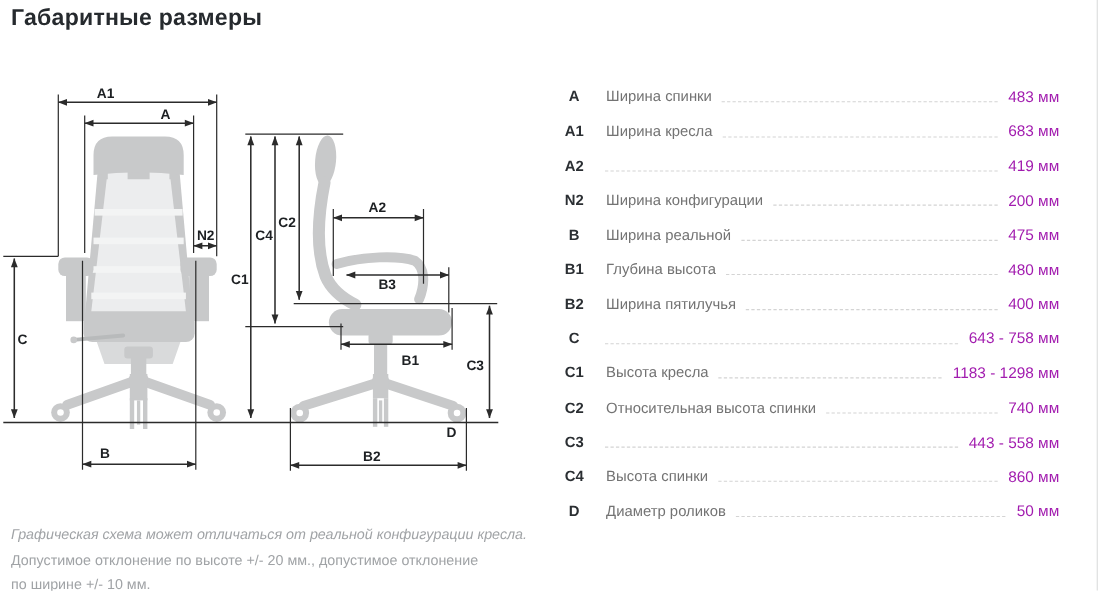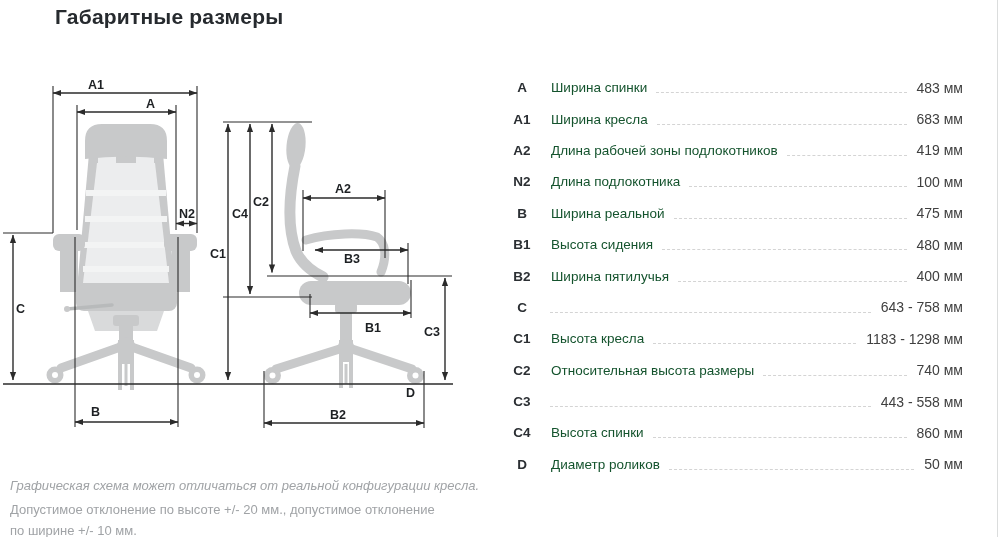--- a/index.html
+++ b/index.html
@@ -2,29 +2,29 @@
 <html><head>
 <meta charset="utf-8">
 <style>
   html,body{margin:0;padding:0;}
   body{
     width:1000px;height:537px;position:relative;overflow:hidden;
     background:#ffffff;font-family:"Liberation Sans",sans-serif;
   }
   .title{
     position:absolute;left:10px;top:5px;
-    font-size:21px;font-weight:700;color:#262a2e;letter-spacing:.2px;margin-left:45px;
+    font-size:21px;font-weight:700;color:#262a2e;letter-spacing:.2px;
   }
   
   .spec{position:absolute;left:503px;top:72px;width:460px;}
   .dim-row{display:flex;align-items:center;height:31.4px;}
   .dim-code{flex:0 0 38px;width:38px;text-align:center;font-weight:700;font-size:13.5px;color:#2b2f33;}
-  .dim-desc{margin-left:10px;font-size:13.5px;color:#14532d;white-space:nowrap;}
+  .dim-desc{margin-left:10px;font-size:13.5px;color:#737373;white-space:nowrap;}
   .leader{flex:1 1 auto;height:1px;border-bottom:1px dashed #d4d4d4;margin:9px 10px 0 9px;min-width:12px;}
-  .dim-value{font-size:14px;color:#404040;white-space:nowrap;}
+  .dim-value{font-size:14px;color:#a21caf;white-space:nowrap;}
   
   .note{position:absolute;left:10px;color:#a0a3a6;font-size:13px;line-height:21px;}
   #note1{top:475px;white-space:nowrap;font-style:italic;}
   #note2{top:499px;width:432px;}
   .right-border{position:absolute;left:997px;top:0;width:1px;height:537px;background:#dbdddd;}
   
   #diagram{position:absolute;left:0;top:70px;}
   .chair{fill:#c8c9ca;}
   .mesh{fill:#ecedee;}
   .stripe{fill:#f3f4f4;}
@@ -166,39 +166,38 @@
     <span class="dim-value">483 мм</span>
   </div>
   <div class="dim-row">
     <span class="dim-code">A1</span>
     <span class="dim-desc">Ширина кресла</span>
     <span class="leader"></span>
     <span class="dim-value">683 мм</span>
   </div>
   <div class="dim-row">
     <span class="dim-code">A2</span>
-    <span class="dim-desc">Длина рабочей зоны подлокотников</span>
     <span class="leader"></span>
     <span class="dim-value">419 мм</span>
   </div>
   <div class="dim-row">
     <span class="dim-code">N2</span>
-    <span class="dim-desc">Длина подлокотника</span>
-    <span class="leader"></span>
-    <span class="dim-value">100 мм</span>
+    <span class="dim-desc">Ширина конфигурации</span>
+    <span class="leader"></span>
+    <span class="dim-value">200 мм</span>
   </div>
   <div class="dim-row">
     <span class="dim-code">B</span>
     <span class="dim-desc">Ширина реальной</span>
     <span class="leader"></span>
     <span class="dim-value">475 мм</span>
   </div>
   <div class="dim-row">
     <span class="dim-code">B1</span>
-    <span class="dim-desc">Высота сидения</span>
+    <span class="dim-desc">Глубина высота</span>
     <span class="leader"></span>
     <span class="dim-value">480 мм</span>
   </div>
   <div class="dim-row">
     <span class="dim-code">B2</span>
     <span class="dim-desc">Ширина пятилучья</span>
     <span class="leader"></span>
     <span class="dim-value">400 мм</span>
   </div>
   <div class="dim-row">
@@ -207,21 +206,21 @@
     <span class="dim-value">643 - 758 мм</span>
   </div>
   <div class="dim-row">
     <span class="dim-code">C1</span>
     <span class="dim-desc">Высота кресла</span>
     <span class="leader"></span>
     <span class="dim-value">1183 - 1298 мм</span>
   </div>
   <div class="dim-row">
     <span class="dim-code">C2</span>
-    <span class="dim-desc">Относительная высота размеры</span>
+    <span class="dim-desc">Относительная высота спинки</span>
     <span class="leader"></span>
     <span class="dim-value">740 мм</span>
   </div>
   <div class="dim-row">
     <span class="dim-code">C3</span>
     <span class="leader"></span>
     <span class="dim-value">443 - 558 мм</span>
   </div>
   <div class="dim-row">
     <span class="dim-code">C4</span>

